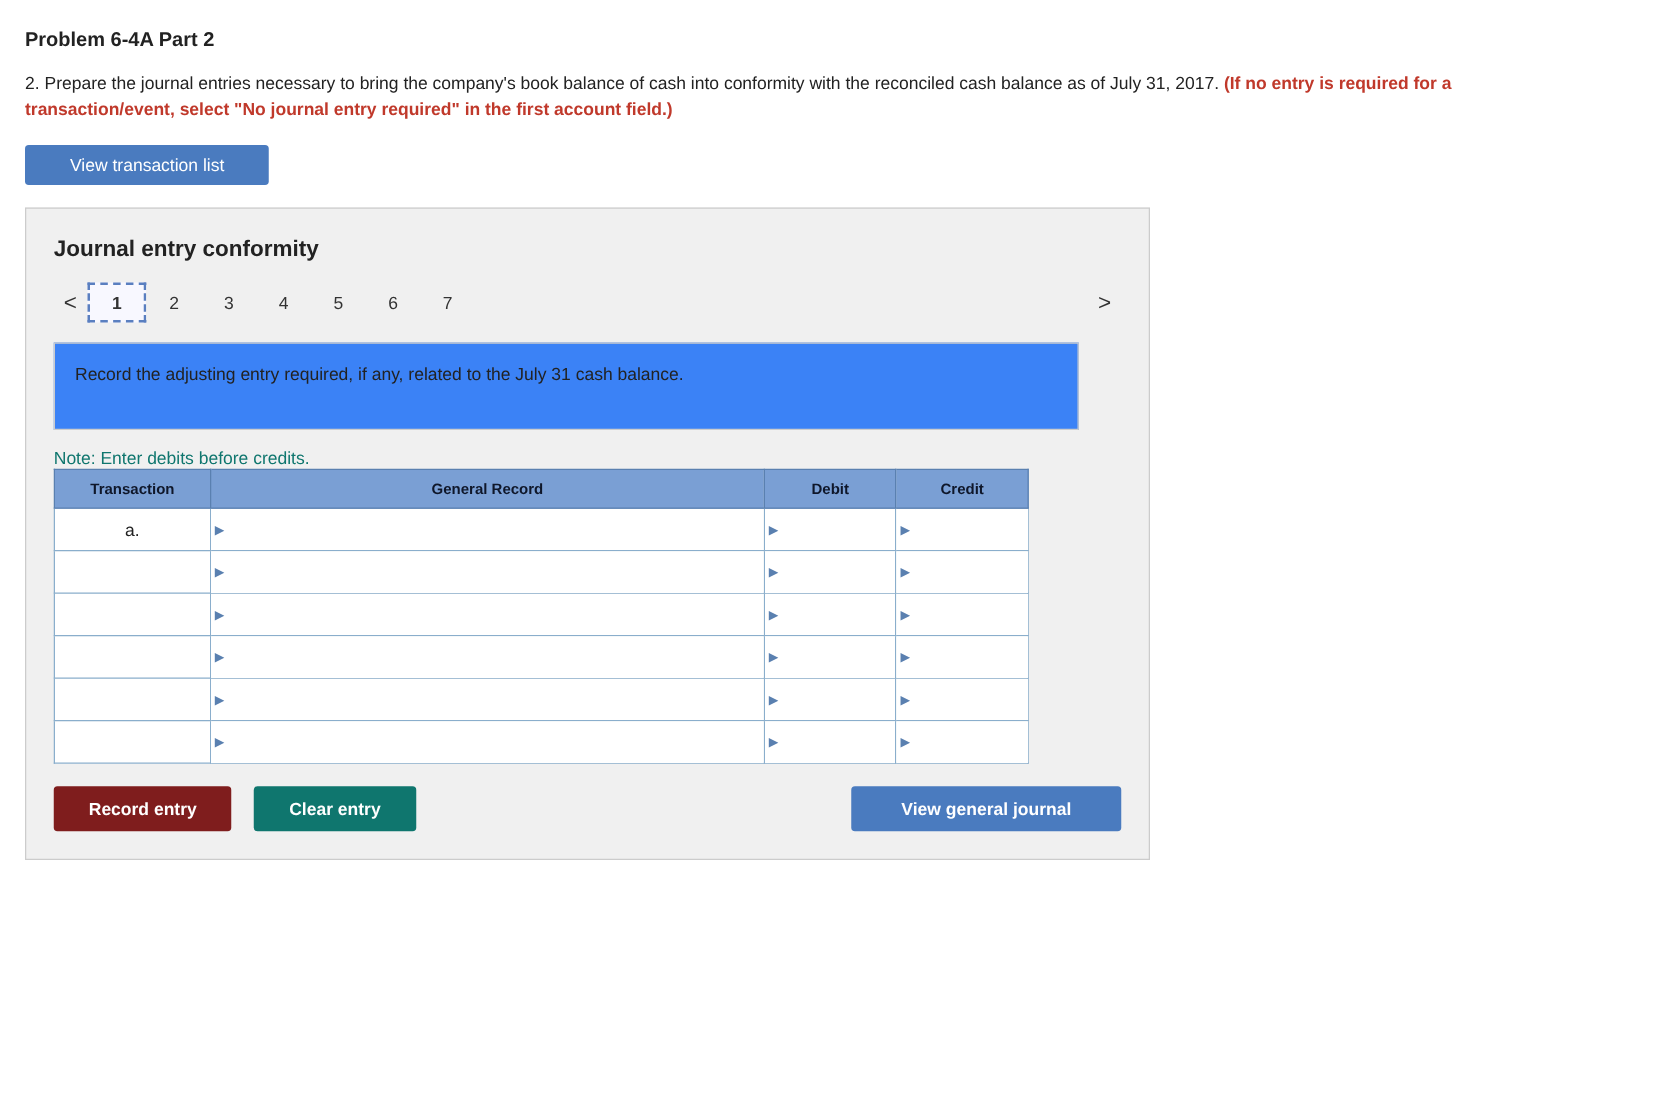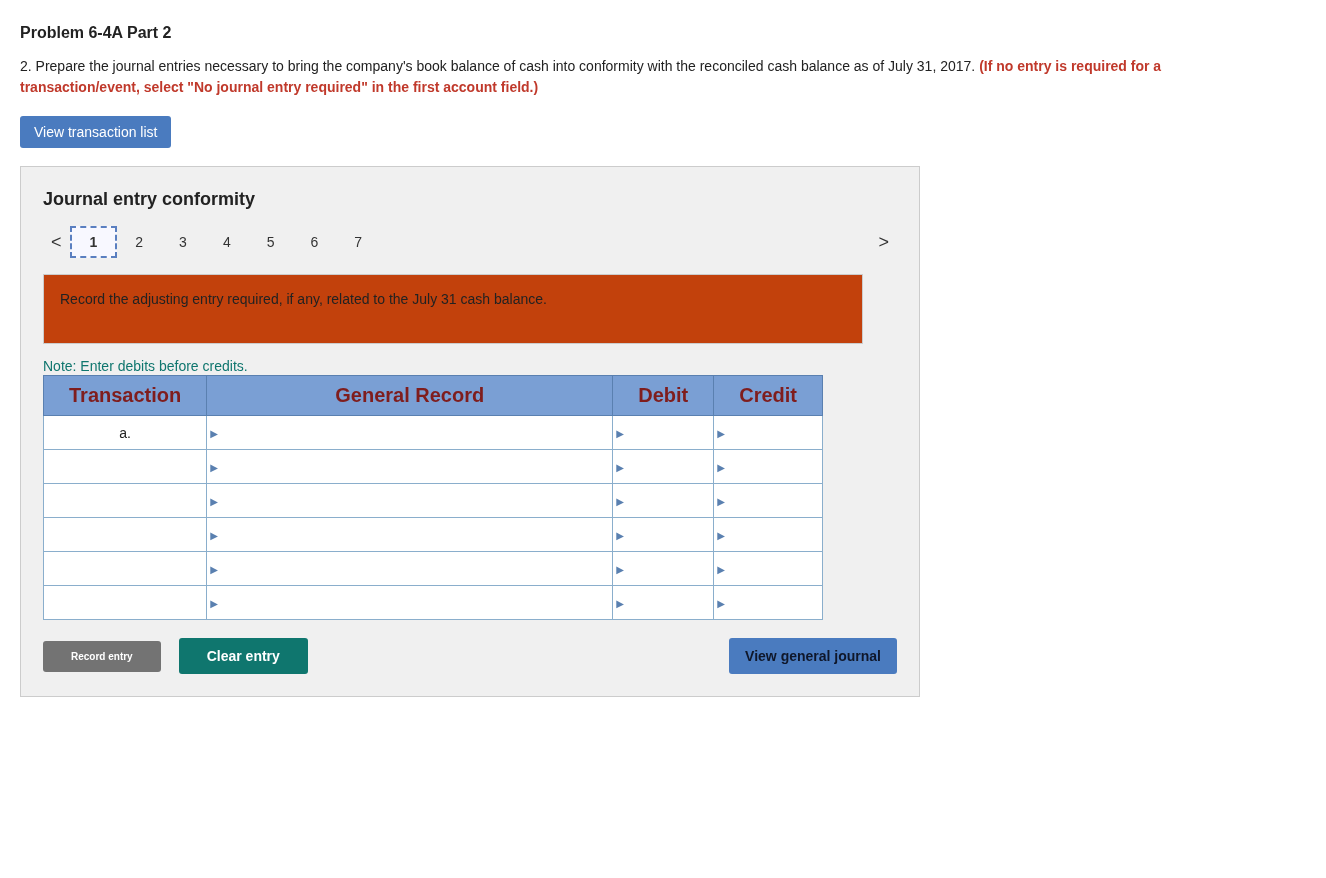--- a/index.html
+++ b/index.html
@@ -22,21 +22,21 @@
       max-width: 1200px;
     }
     .instructions .highlight {
       color: #c0392b;
       font-weight: bold;
     }
     .view-transaction-btn {
       background: #4a7bbf;
       color: #fff;
       border: none;
-      padding: 8px 14px;
+      padding: 8px 36px;
       font-size: 14px;
       cursor: pointer;
       border-radius: 3px;
       margin-bottom: 18px;
     }
     .worksheet-container {
       background: #f0f0f0;
       border: 1px solid #ccc;
       padding: 22px 22px 22px 22px;
       max-width: 900px;
@@ -66,21 +66,21 @@
       background: #f0f0f0;
       border: none;
       color: #333;
     }
     .tab-item.active {
       border: 2px dashed #5a7fc0;
       background: #f8f8ff;
       font-weight: bold;
     }
     .instruction-box {
-      background: #c2410c;
+      background: #3b82f6;
       border: 1px solid #ccc;
       padding: 14px 16px;
       margin-bottom: 14px;
       font-size: 14px;
       line-height: 1.5;
       max-width: 820px;
       min-height: 70px;
     }
     .note-text {
       color: #0f766e;
@@ -88,23 +88,23 @@
       margin-bottom: 1px;
     }
     .journal-table {
       width: 100%;
       max-width: 780px;
       border-collapse: collapse;
       margin-bottom: 18px;
     }
     .journal-table thead tr th {
       background: #7a9fd4;
-      color: #7f1d1d;
-      font-weight: bold;
-      font-size: 20px;
+      color: #0f172a;
+      font-weight: bold;
+      font-size: 12px;
       padding: 8px 25px;
       border: 1px solid #5a80b0;
       text-align: center;
     }
     .journal-table thead tr th:first-child {
       text-align: center;
       width: 110px;
     }
     .journal-table thead tr th.general-journal {
       width: 420px;
@@ -150,44 +150,44 @@
       font-size: 13px;
       background: transparent;
     }
     .button-row {
       display: flex;
       gap: 18px;
       align-items: center;
       flex-wrap: wrap;
     }
     .btn-record {
-      background: #737373;
+      background: #7f1d1d;
       color: #fff;
       border: none;
       padding: 10px 28px;
-      font-size: 10px;
+      font-size: 14px;
       cursor: pointer;
       border-radius: 3px;
       font-weight: bold;
     }
     .btn-clear {
       background: #0f766e;
       color: #fff;
       border: none;
       padding: 10px 28px;
       font-size: 14px;
       cursor: pointer;
       border-radius: 3px;
       font-weight: bold;
     }
     .btn-view-journal {
       background: #4a7bbf;
-      color: #0f172a;
-      border: none;
-      padding: 10px 16px;
+      color: #ffffff;
+      border: none;
+      padding: 10px 40px;
       font-size: 14px;
       cursor: pointer;
       border-radius: 3px;
       font-weight: bold;
       margin-left: auto;
     }
   </style>
 </head>
 <body>
 

